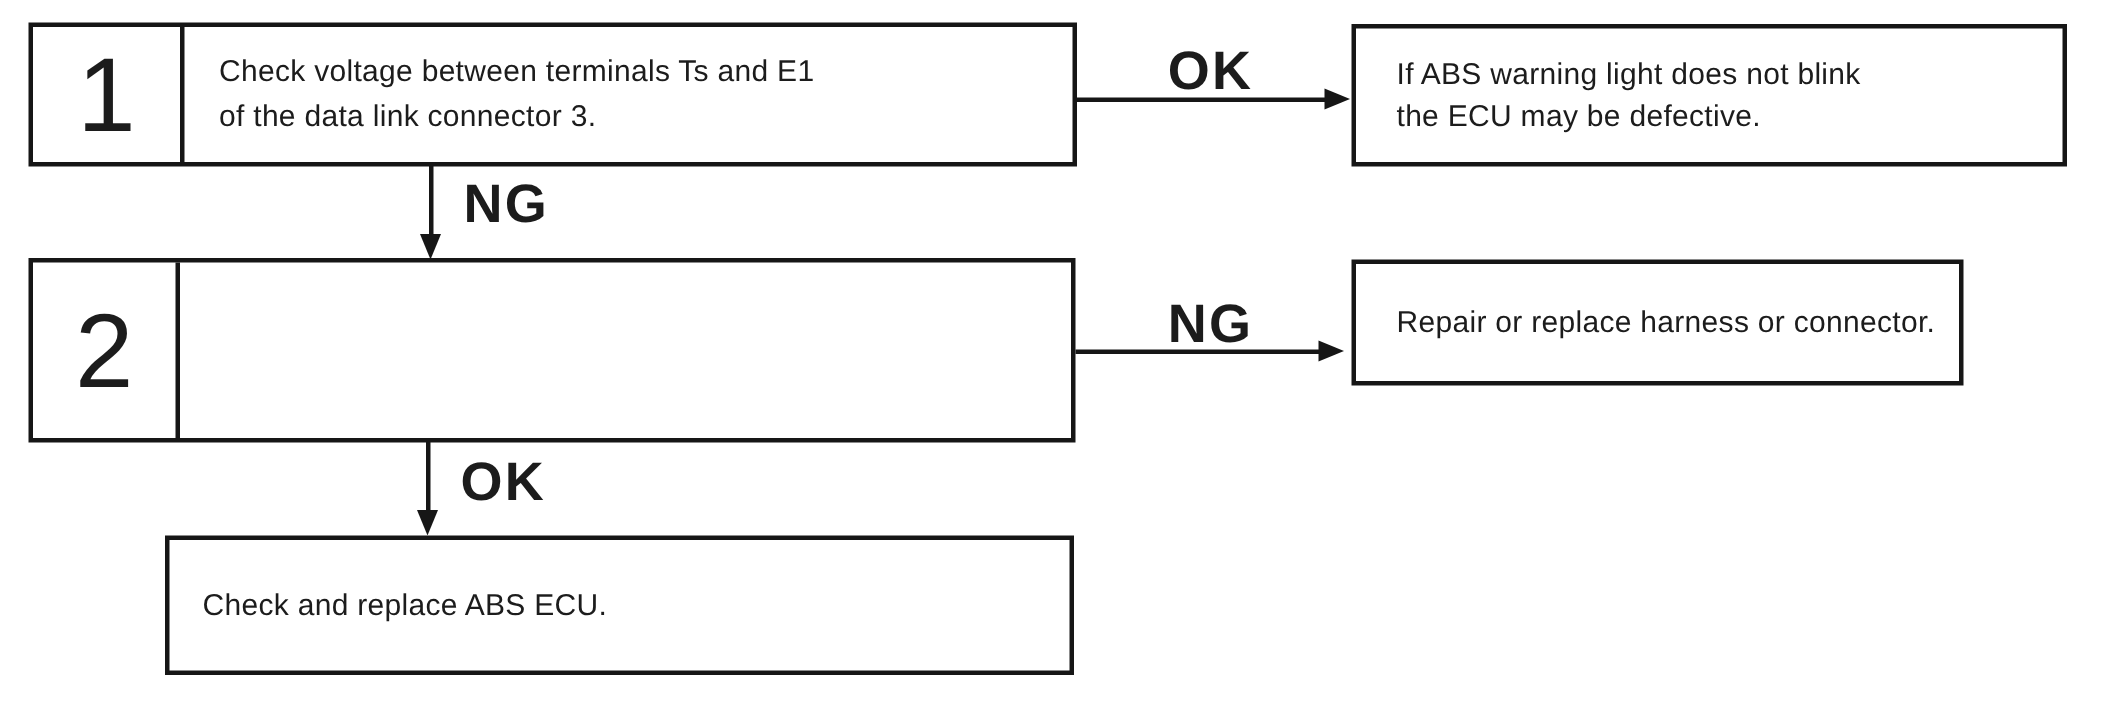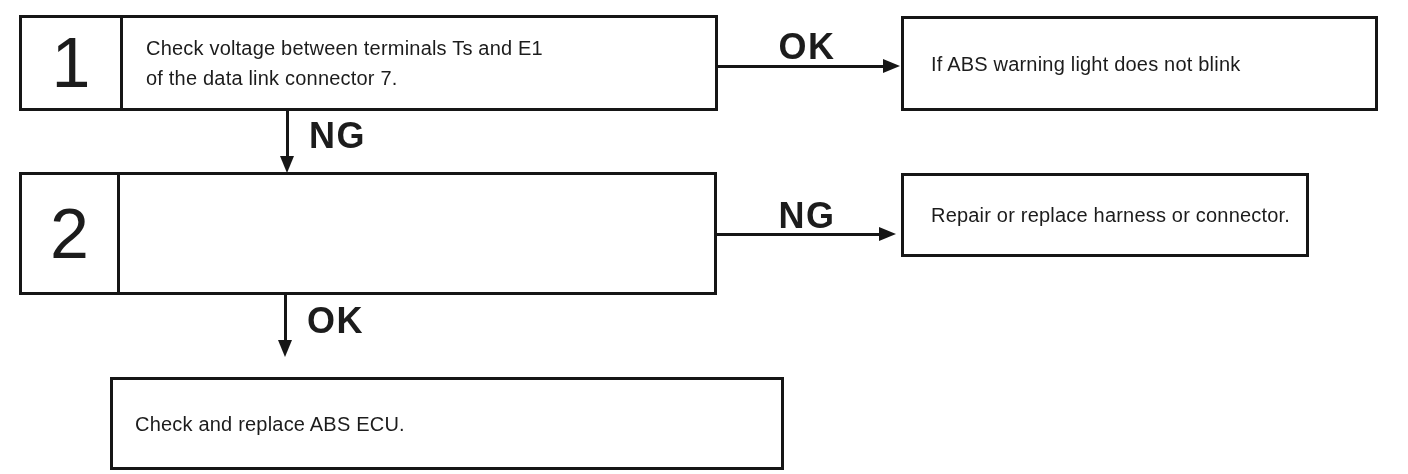--- a/index.html
+++ b/index.html
@@ -76,30 +76,31 @@
 </style>
 </head>
 <body>
 
 <div class="canvas">
 
   <div class="box step step1" style="left:19px; top:15px; width:699px; height:96px;">
     <div class="numcell">1</div>
     <div class="textcell">
       <div>Check voltage between terminals Ts and E1</div>
-      <div>of the data link connector 7.</div>
+      <div>of the data link connector 3.</div>
     </div>
   </div>
 
   <div class="hline" style="left:718px; top:65px; width:166px;"></div>
   <div class="head-right" style="left:883px; top:59px;"></div>
   <div class="lbl lbl-center" style="left:777px; top:27px;">OK</div>
 
   <div class="box result" style="left:901px; top:16px; width:477px; height:95px;">
     <div>If ABS warning light does not blink</div>
+    <div>the ECU may be defective.</div>
   </div>
 
   <div class="vline" style="left:286px; top:110px; height:48px;"></div>
   <div class="head-down" style="left:280px; top:156px;"></div>
   <div class="lbl" style="left:309px; top:116px;">NG</div>
 
   <div class="box step step2" style="left:19px; top:172px; width:698px; height:123px;">
     <div class="numcell">2</div>
   </div>
 
@@ -108,17 +109,17 @@
   <div class="lbl lbl-center" style="left:777px; top:196px;">NG</div>
 
   <div class="box result" style="left:901px; top:173px; width:408px; height:84px;">
     <div>Repair or replace harness or connector.</div>
   </div>
 
   <div class="vline" style="left:284px; top:294px; height:47px;"></div>
   <div class="head-down" style="left:278px; top:340px;"></div>
   <div class="lbl" style="left:307px; top:301px;">OK</div>
 
-  <div class="box result" style="left:110px; top:357px; width:674px; height:93px; padding-left:22px;margin-top:20px;">
+  <div class="box result" style="left:110px; top:357px; width:606px; height:93px; padding-left:22px;">
     <div>Check and replace ABS ECU.</div>
   </div>
 
 </div>
 
 </body></html>

